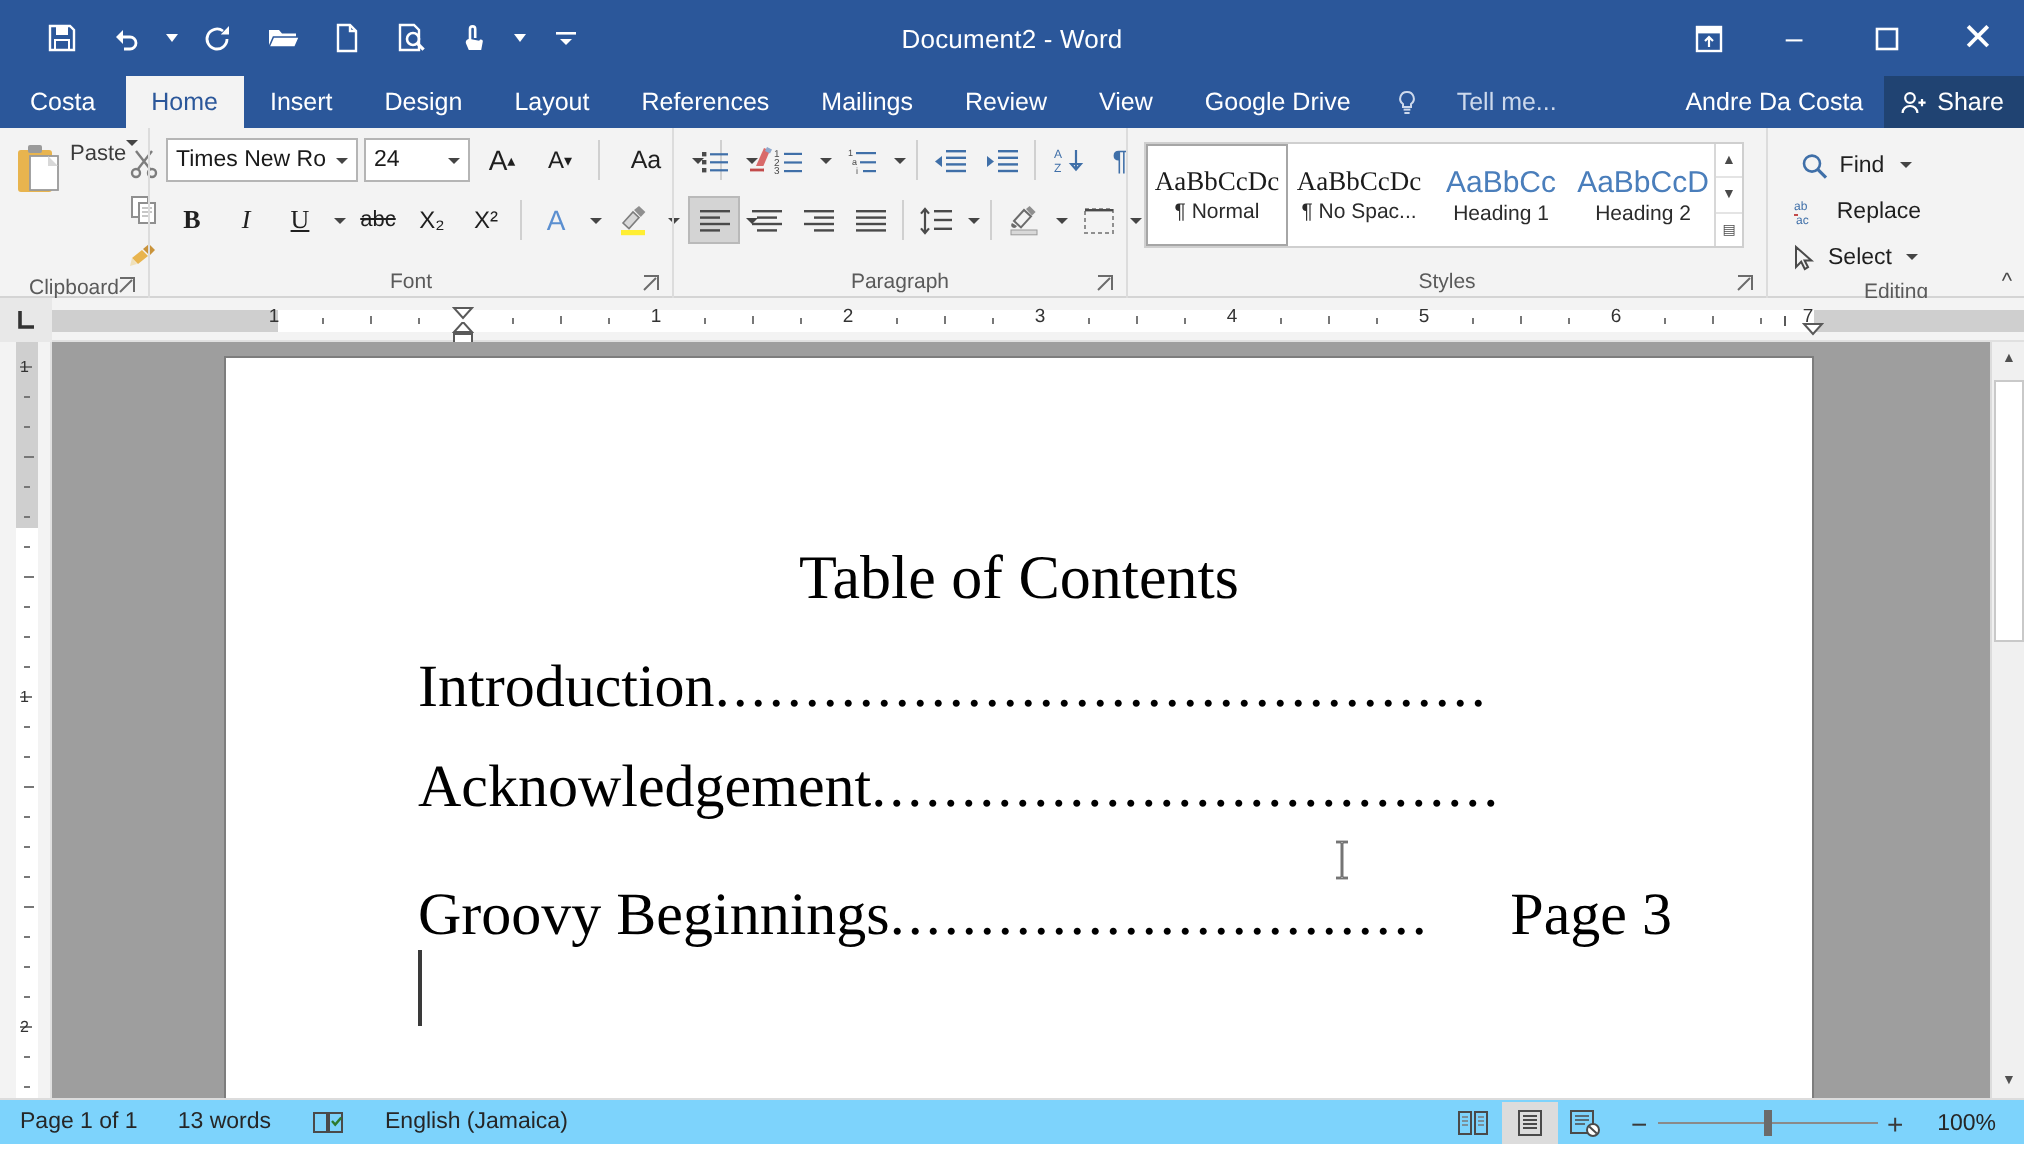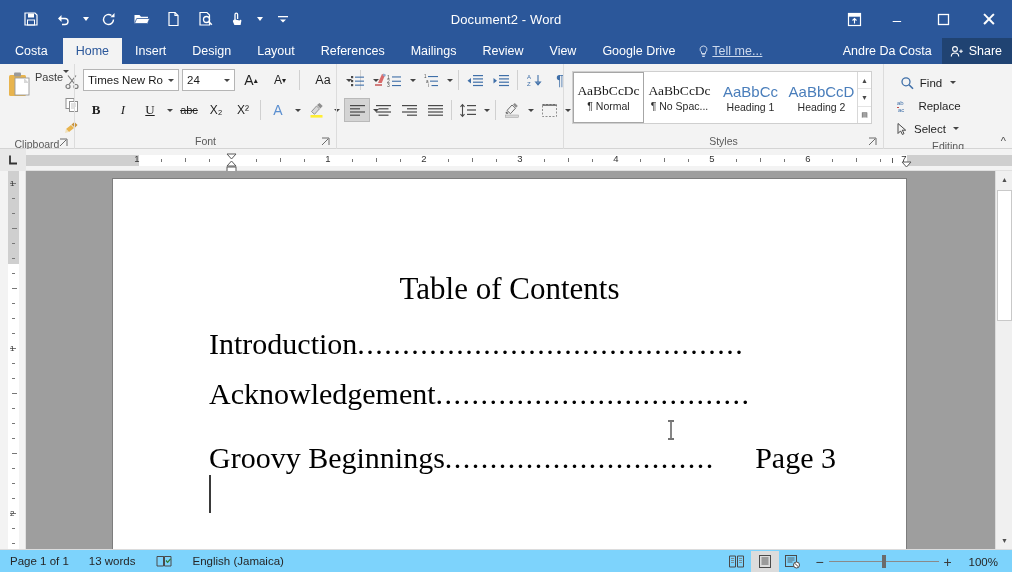--- a/index.html
+++ b/index.html
@@ -47,21 +47,21 @@
   .tabbar {
     height: 26px; background:#2b579a;
     display:flex; align-items:flex-end; position:relative;
   }
   .tab {
     height:26px; padding:0 13px; color:#ffffff; font-size:12.5px;
     display:flex; align-items:center; white-space:nowrap;
   }
   .tab.file { background:#2b579a; padding:0 15px; }
   .tab.active { background:#f3f3f3; color:#2b579a; }
-  .tellme { display:flex; align-items:center; gap:3px; padding:0 10px; height:26px; color:#cdd9ec; font-size:12.5px;text-decoration:underline; }
+  .tellme { display:flex; align-items:center; gap:19px; padding:0 10px; height:26px; color:#cdd9ec; font-size:12.5px; }
   .tb-right { position:absolute; right:0; bottom:0; display:flex; align-items:center; height:26px; }
   .acct { color:#fff; font-size:12.5px; padding:0 10px; display:flex;align-items:center;height:26px;}
   .share { color:#fff; font-size:12.5px; padding:0 10px 0 8px; display:flex;align-items:center;gap:5px;height:26px; background:#204372;}
 
   
   .ribbon {
     height: 85px; background:#f3f3f3;
     border-bottom:1px solid #d4d4d4;
     display:flex; position:relative;
   }
@@ -590,20 +590,29 @@
           <div class="btn-ic">
             <svg width="17" height="15" viewBox="0 0 17 15">
                 <rect x="1.5" y="1.5" width="14" height="12" fill="none" stroke="#8f8f8f" stroke-width="1" stroke-dasharray="2 1.5"></rect>
                 <rect x="1.5" y="1.5" width="14" height="1.2" fill="#4a4a4a"></rect>
               </svg>
           </div>
           <span class="mini-caret">
               <i></i>
             </span>
         </div>
+      </div>
+      <div class="rgroup-label">
+        <span>Paragraph</span>
+        <span class="dlg-launcher">
+          <svg width="9" height="9" viewBox="0 0 9 9">
+              <path d="M1 1h7v7" fill="none" stroke="#6b6b6b" stroke-width="1"></path>
+              <path d="M1 8l6-6" stroke="#6b6b6b" stroke-width="1"></path>
+            </svg>
+        </span>
       </div>
     </div>
 
     <div class="rgroup" style="width:320px">
       <div class="rgroup-body" style="padding-top:7px; padding-left:8px;">
         <div class="styles-box">
           <div class="style-item sel">
             <span class="style-prev">AaBbCcDc</span>
             <span class="style-name">¶ Normal</span>
           </div>

